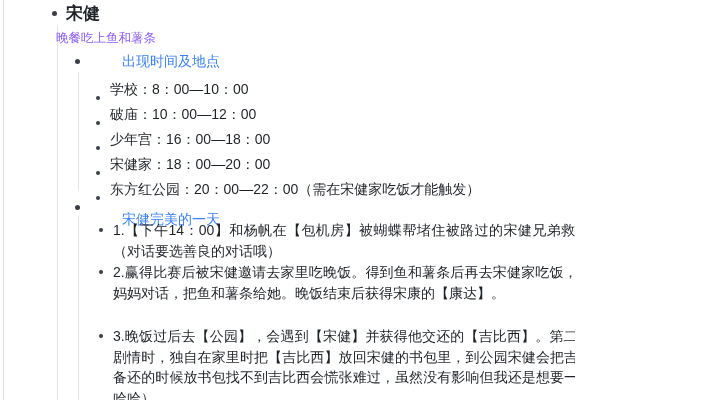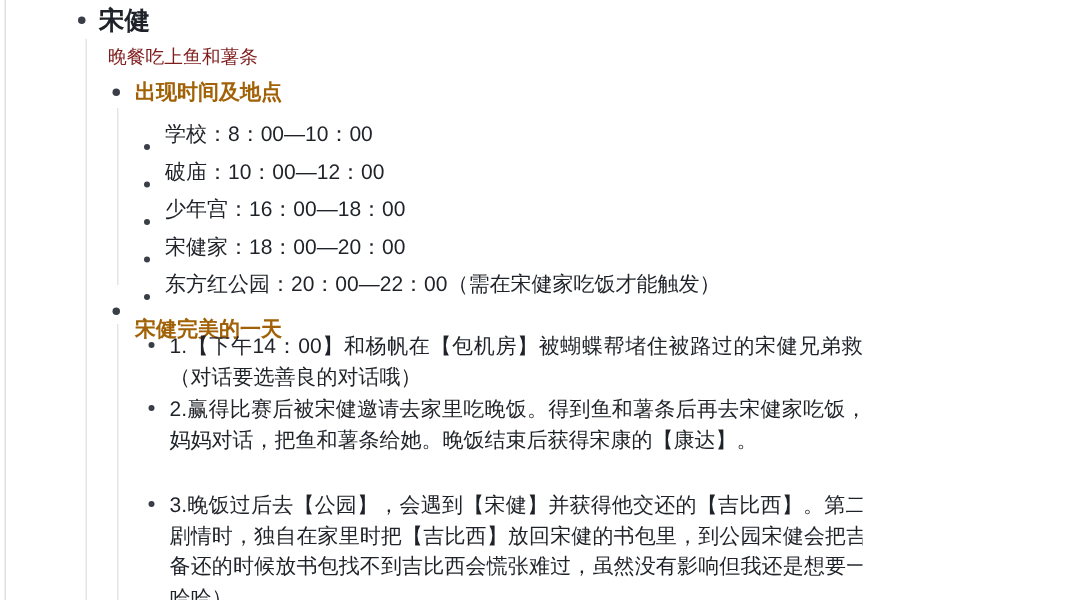--- a/index.html
+++ b/index.html
@@ -21,25 +21,25 @@
   .dot{position:absolute;border-radius:50%;background:#3a3f47;}
   .dot-l1{left:52px;top:11px;width:5px;height:5px;}
   .dot-h2a{left:75px;top:59px;width:5px;height:5px;}
   .dot-h2b{left:75px;top:205px;width:5px;height:5px;}
 
   .doc-title{
     position:absolute;left:66px;top:3px;
     font-size:17px;font-weight:700;line-height:22px;color:#1f2329;
   }
   .doc-subtitle{
-    position:absolute;left:72px;top:30px;
-    font-size:12.5px;line-height:17px;color:#7f1d1d;
+    position:absolute;left:56px;top:30px;
+    font-size:12.5px;line-height:17px;color:#8b5cf6;
   }
   .h2{
-    position:absolute;font-size:14px;font-weight:700;line-height:19px;color:#a16207;
+    position:absolute;font-size:14px;font-weight:400;line-height:19px;color:#3b82f6;margin-left:32px;
   }
   .h2-a{left:90px;top:52px;}
   .h2-b{left:90px;top:210px;}
 
   .times{position:absolute;left:96px;top:75px;width:610px;}
   .time-row{display:flex;align-items:flex-end;height:25px;}
   .time-dot{flex:none;width:4px;height:4px;border-radius:50%;background:#3a3f47;margin-right:10px;}
   .time-text{font-size:14px;line-height:21px;color:#1f2329;white-space:nowrap;}
 
   .steps{position:absolute;left:97px;top:220px;width:610px;}

